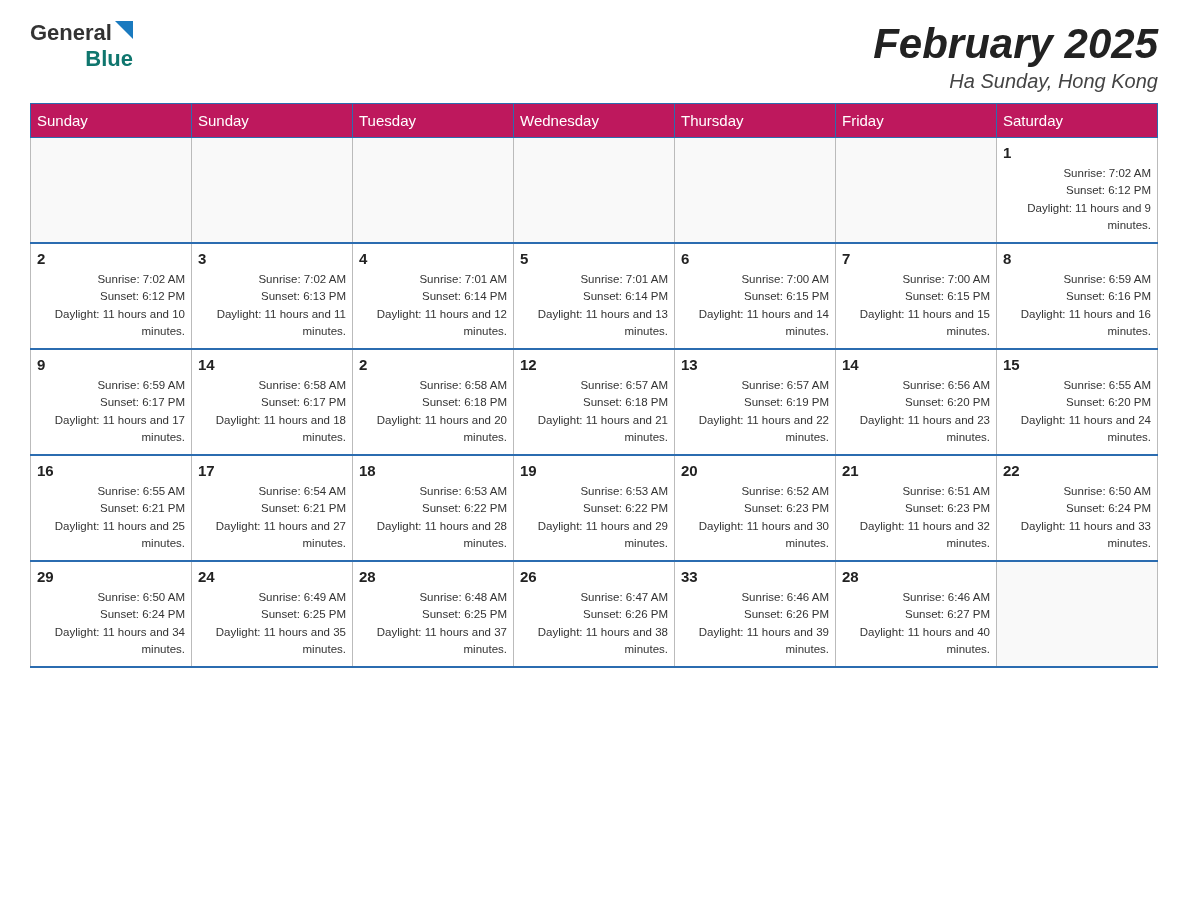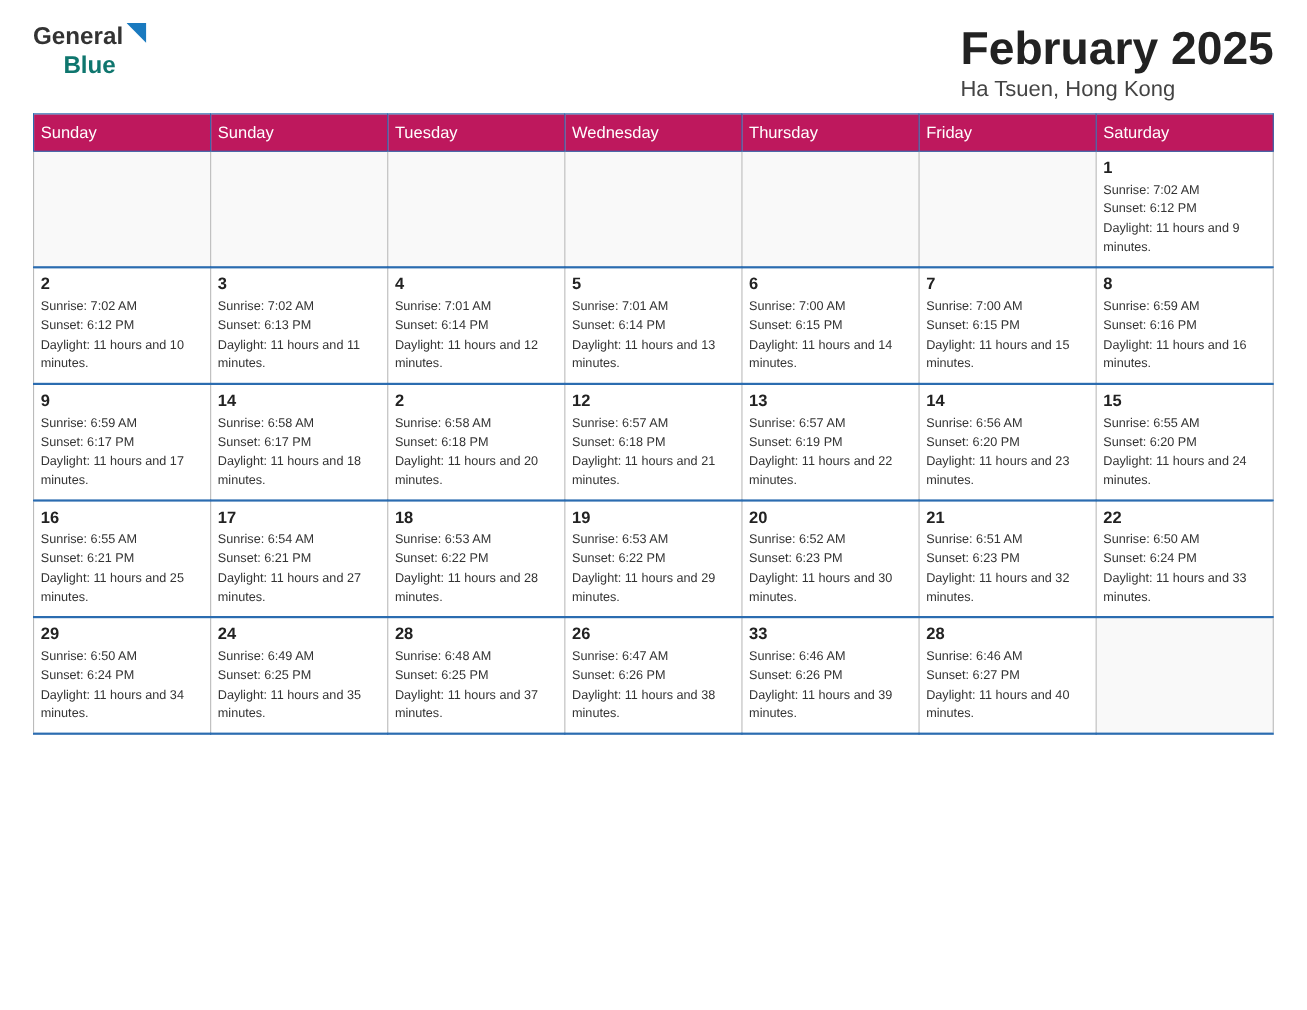--- a/index.html
+++ b/index.html
@@ -20,21 +20,22 @@
       font-size: 22px;
       font-weight: bold;
       color: #333;
     }
     .logo-text-blue {
       font-size: 22px;
       font-weight: bold;
       color: #0f766e;
     }
     .title-block {
-      text-align: left;
+      text-align: right;
+      font-style: italic;
     }
     .month-title {
       font-size: 42px;
       font-weight: bold;
       color: #222;
     }
     .location-title {
       font-size: 20px;
       color: #444;
       margin-top: 2px;
@@ -66,28 +67,29 @@
     .day-number {
       font-size: 15px;
       font-weight: bold;
       color: #222;
       margin-bottom: 4px;
     }
     .day-info {
       font-size: 11.5px;
       color: #333;
       line-height: 1.5;
+      text-align: right;
     }
     .empty-cell {
       background: #f9f9f9;
     }
     .logo-wrapper {
       display: flex;
       flex-direction: column;
-      align-items: center;
+      align-items: flex-end;
     }
     .logo-line1 {
       display: flex;
       align-items: center;
     }
     .logo-triangle {
       display: inline-block;
       margin-left: 3px;
       margin-top: -2px;
     }
@@ -104,21 +106,21 @@
             <polygon points="0,0 18,0 18,18" fill="#1a7abf"></polygon>
           </svg>
       </span>
     </div>
     <div>
       <span class="logo-text-blue">Blue</span>
     </div>
   </div>
   <div class="title-block">
     <div class="month-title">February 2025</div>
-    <div class="location-title">Ha Tsuen, Hong Kong</div>
+    <div class="location-title">Ha Sunday, Hong Kong</div>
   </div>
 </div>
 
 <table>
   <thead>
     <tr>
     <th>Sunday</th>
         <th>Sunday</th>
         <th>Tuesday</th>
         <th>Wednesday</th>

